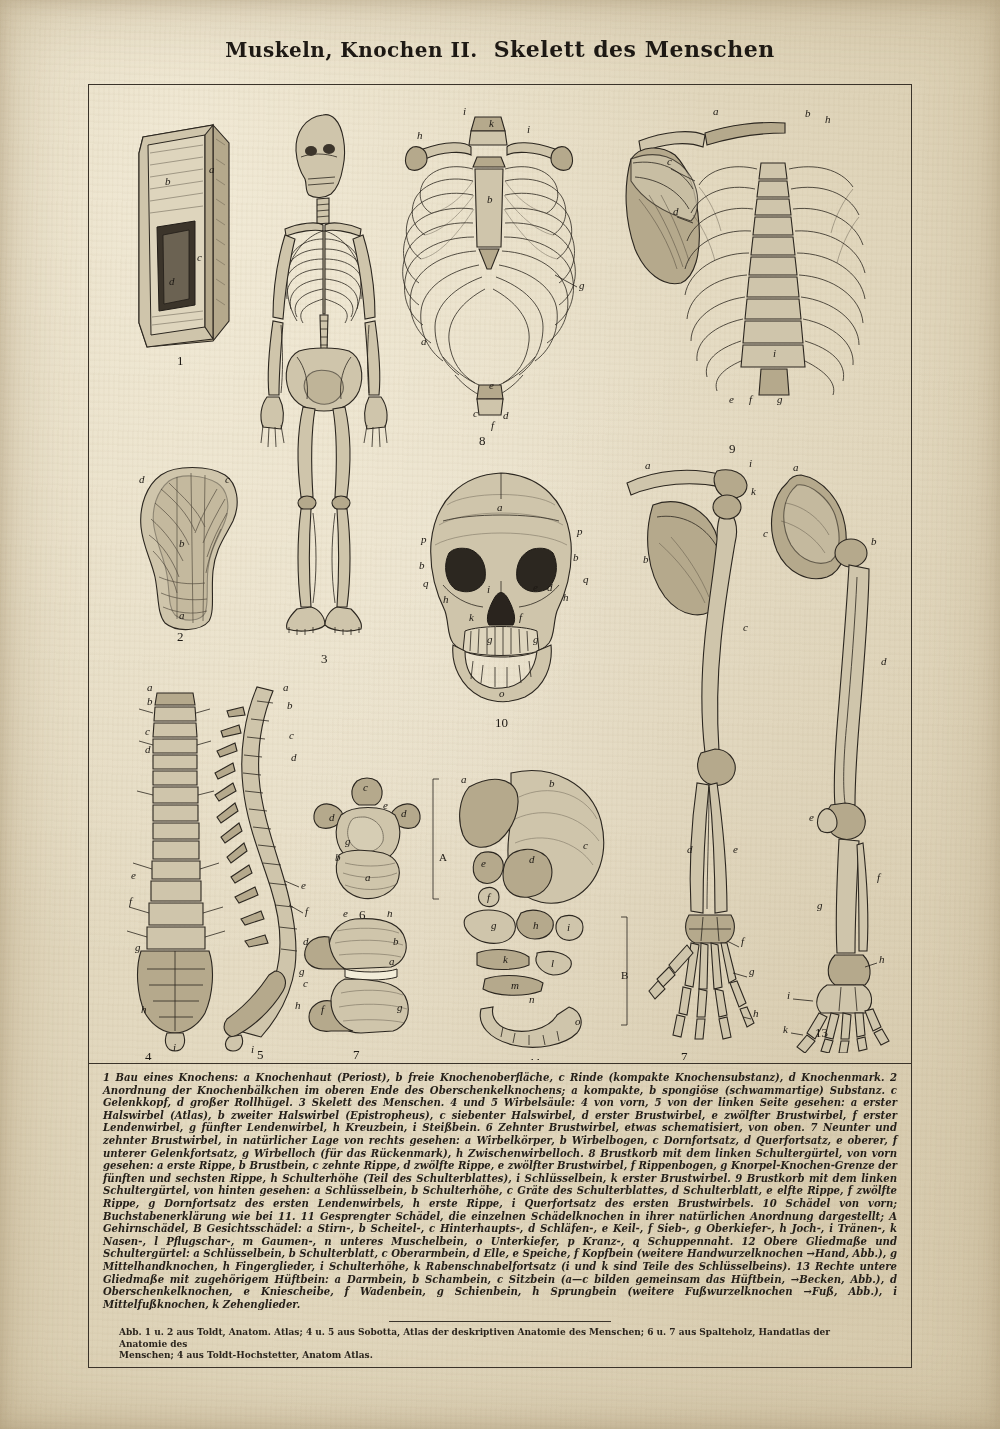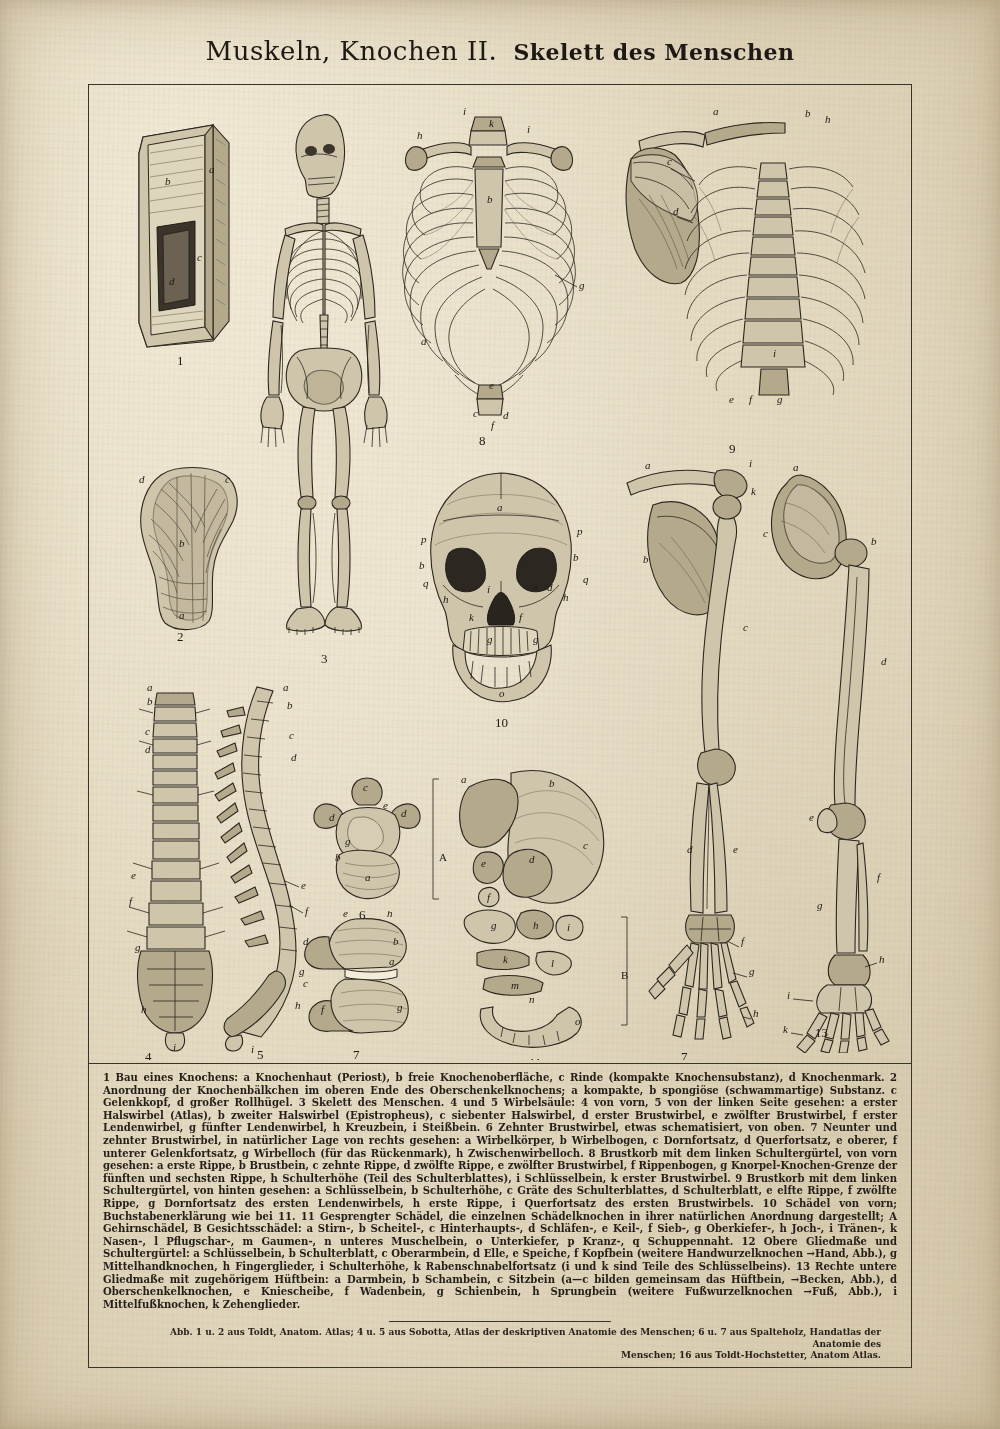--- a/index.html
+++ b/index.html
@@ -44,22 +44,22 @@
     position: absolute;
     top: 36px;
     left: 0;
     width: 1000px;
     text-align: center;
     color: #1b1713;
     white-space: nowrap;
   }
   .title .t-main {
     font-family: "DejaVu Serif", serif;
-    font-weight: 400;
-    font-size: 26px;
+    font-weight: 700;
+    font-size: 20px;
     letter-spacing: 0.5px;
   }
   .title .t-sub {
     font-family: "DejaVu Serif", serif;
     font-weight: 700;
     font-size: 22px;
     letter-spacing: 0.5px;
     margin-left: 16px;
   }
 
@@ -138,31 +138,32 @@
     width: 822px;
     padding: 8px 14px 0 14px;
     box-sizing: border-box;
     border-top: 1.2px solid #3a332a;
     font-family: "DejaVu Serif", serif;
     font-size: 10.1px;
     line-height: 12.6px;
     color: #241f19;
     text-align: justify;
     font-weight: 600;
+    font-style: italic;
   }
   .caption p {
     margin: 0;
     text-indent: 0;
   }
   .credit {
     position: absolute;
     left: 0;
     top: 1242px;
     width: 822px;
-    text-align: right;
+    text-align: left;
     font-family: "DejaVu Serif", serif;
     font-size: 9px;
     line-height: 11.5px;
     color: #2a241d;
     font-weight: 600;
     padding: 0 30px;
     box-sizing: border-box;
   }
   .rule-short {
     position: absolute;
@@ -936,18 +937,18 @@
 
   <div class="caption">
     <p>1 Bau eines Knochens: a Knochenhaut (Periost), b freie Knochenoberfläche, c Rinde (kompakte Knochensubstanz), d Knochenmark. 2 Anordnung der Knochenbälkchen im oberen Ende des Oberschenkelknochens; a kompakte, b spongiöse (schwammartige) Substanz. c Gelenkkopf, d großer Rollhügel. 3 Skelett des Menschen. 4 und 5 Wirbelsäule: 4 von vorn, 5 von der linken Seite gesehen: a erster Halswirbel (Atlas), b zweiter Halswirbel (Epistropheus), c siebenter Halswirbel, d erster Brustwirbel, e zwölfter Brustwirbel, f erster Lendenwirbel, g fünfter Lendenwirbel, h Kreuzbein, i Steißbein. 6 Zehnter Brustwirbel, etwas schematisiert, von oben. 7 Neunter und zehnter Brustwirbel, in natürlicher Lage von rechts gesehen: a Wirbelkörper, b Wirbelbogen, c Dornfortsatz, d Querfortsatz, e oberer, f unterer Gelenkfortsatz, g Wirbelloch (für das Rückenmark), h Zwischenwirbelloch. 8 Brustkorb mit dem linken Schultergürtel, von vorn gesehen: a erste Rippe, b Brustbein, c zehnte Rippe, d zwölfte Rippe, e zwölfter Brustwirbel, f Rippenbogen, g Knorpel-Knochen-Grenze der fünften und sechsten Rippe, h Schulterhöhe (Teil des Schulterblattes), i Schlüsselbein, k erster Brustwirbel. 9 Brustkorb mit dem linken Schultergürtel, von hinten gesehen: a Schlüsselbein, b Schulterhöhe, c Gräte des Schulterblattes, d Schulterblatt, e elfte Rippe, f zwölfte Rippe, g Dornfortsatz des ersten Lendenwirbels, h erste Rippe, i Querfortsatz des ersten Brustwirbels. 10 Schädel von vorn; Buchstabenerklärung wie bei 11. 11 Gesprengter Schädel, die einzelnen Schädelknochen in ihrer natürlichen Anordnung dargestellt; A Gehirnschädel, B Gesichtsschädel: a Stirn-, b Scheitel-, c Hinterhaupts-, d Schläfen-, e Keil-, f Sieb-, g Oberkiefer-, h Joch-, i Tränen-, k Nasen-, l Pflugschar-, m Gaumen-, n unteres Muschelbein, o Unterkiefer, p Kranz-, q Schuppennaht. 12 Obere Gliedmaße und Schultergürtel: a Schlüsselbein, b Schulterblatt, c Oberarmbein, d Elle, e Speiche, f Kopfbein (weitere Handwurzelknochen →Hand, Abb.), g Mittelhandknochen, h Fingerglieder, i Schulterhöhe, k Rabenschnabelfortsatz (i und k sind Teile des Schlüsselbeins). 13 Rechte untere Gliedmaße mit zugehörigem Hüftbein: a Darmbein, b Schambein, c Sitzbein (a—c bilden gemeinsam das Hüftbein, →Becken, Abb.), d Oberschenkelknochen, e Kniescheibe, f Wadenbein, g Schienbein, h Sprungbein (weitere Fußwurzelknochen →Fuß, Abb.), i Mittelfußknochen, k Zehenglieder.</p>
   </div>
 
   <div class="rule-short"></div>
 
   <div class="credit">
     <span>Abb. 1 u. 2 aus Toldt, Anatom. Atlas; 4 u. 5 aus Sobotta, Atlas der deskriptiven Anatomie des Menschen; 6 u. 7 aus Spalteholz, Handatlas der Anatomie des</span>
     <br>
-    <span>Menschen; 16 aus Toldt-Hochstetter, Anatom Atlas.</span>
+    <span>Menschen; 4 aus Toldt-Hochstetter, Anatom Atlas.</span>
   </div>
 
 </div>
 
 <div class="edge-stain"></div>
 
 </body></html>

